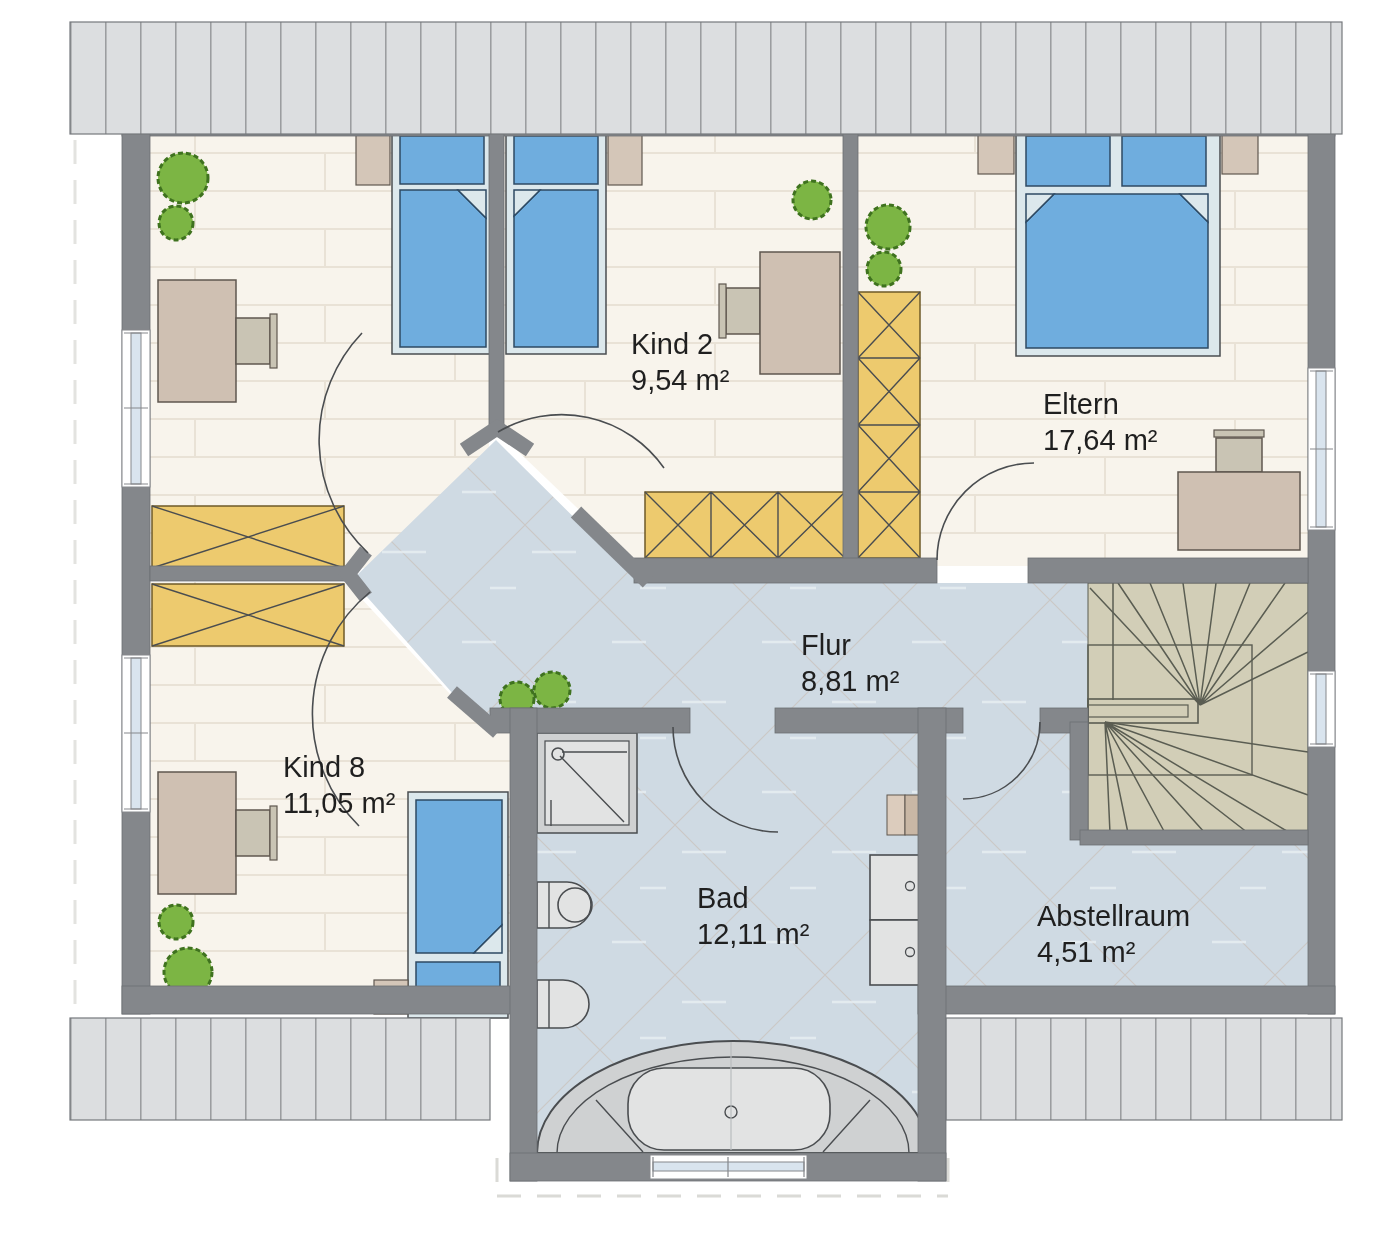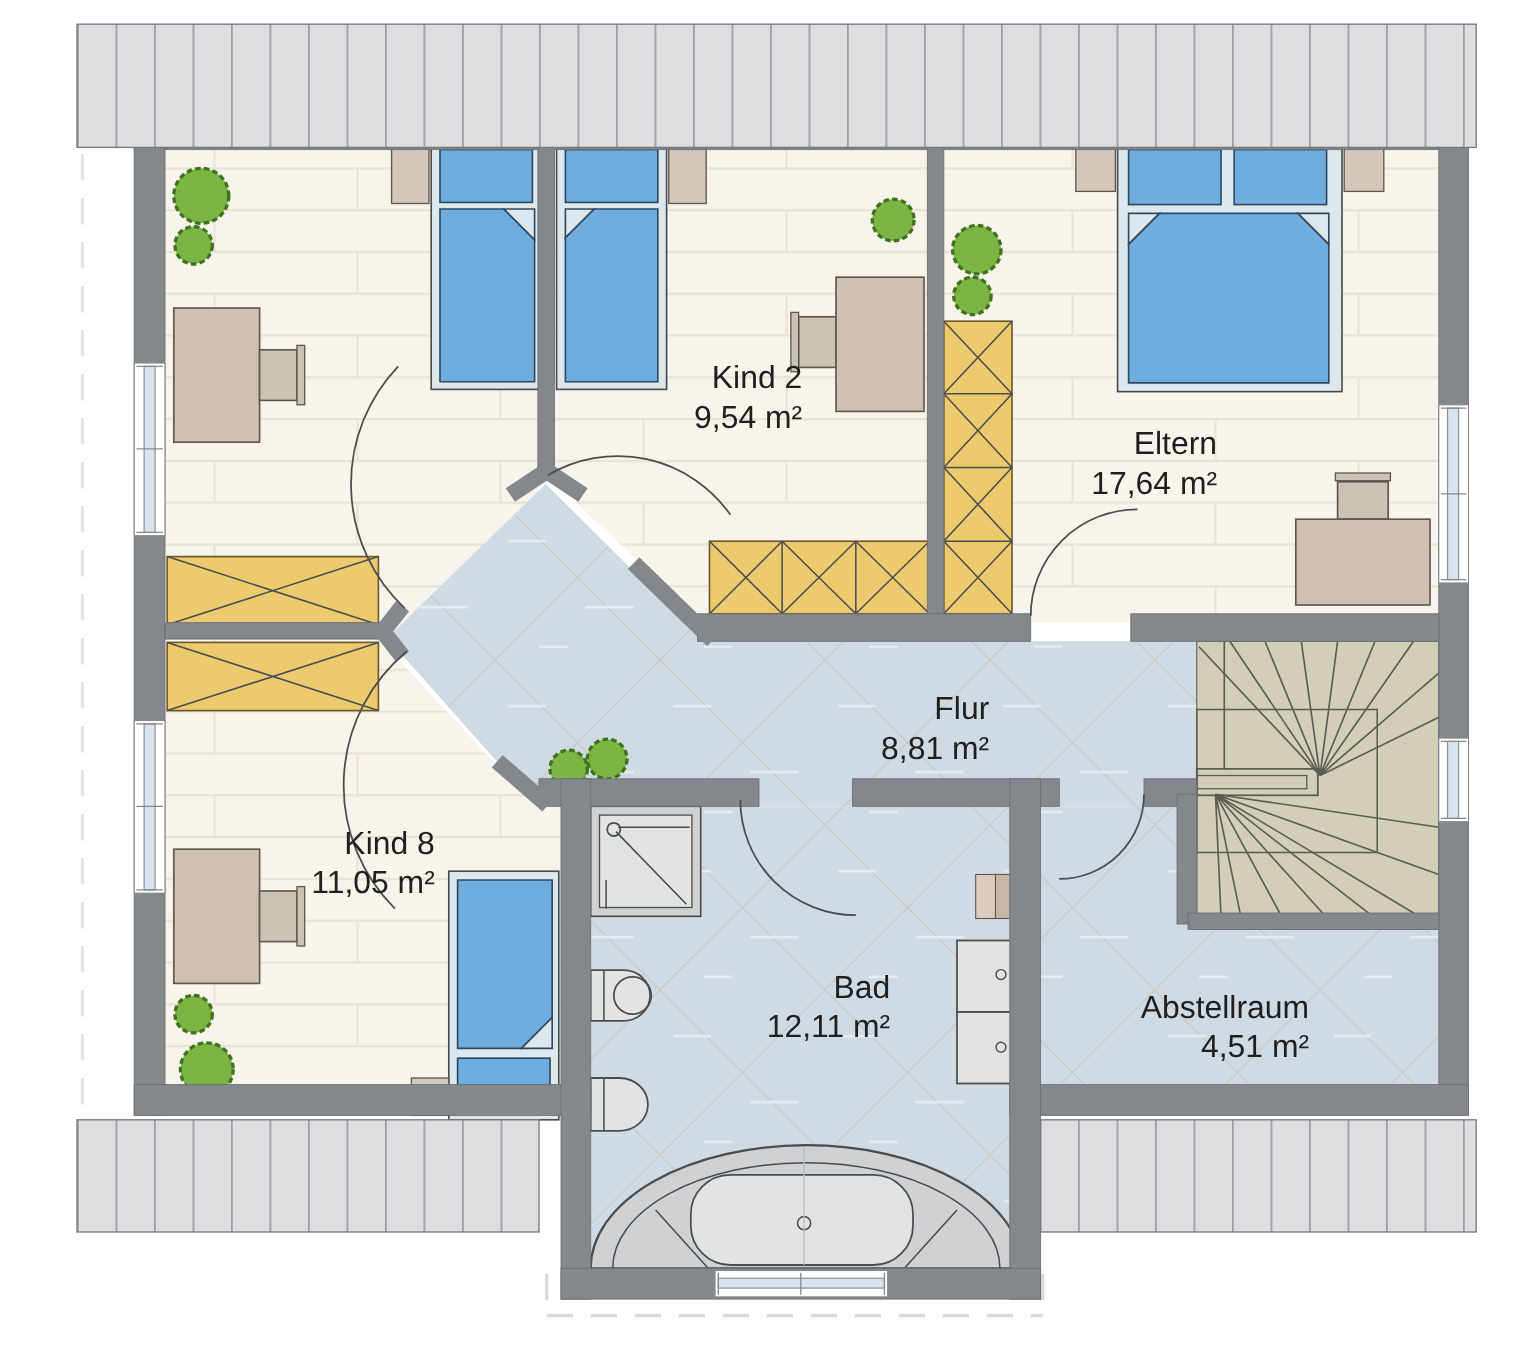--- a/index.html
+++ b/index.html
@@ -4,21 +4,21 @@
 <style>
   html,body{margin:0;padding:0;background:#ffffff;}
   #stage{position:relative;width:1398px;height:1240px;background:#fff;overflow:hidden;
          font-family:"Liberation Sans",sans-serif;}
   #plan-svg{position:absolute;left:0;top:0;}
   .wall{fill:var(--wall);stroke:var(--wall-edge);stroke-width:0.8;}
   .wallline{stroke:var(--wall);stroke-width:15;fill:none;stroke-linecap:butt;}
   .arc{stroke:var(--outline);stroke-width:1.6;fill:none;}
   .thin{stroke:var(--outline);stroke-width:1.4;fill:none;}
   .room-label{position:absolute;color:#1f1f1f;font-size:29px;line-height:36px;letter-spacing:0;}
-  .room-label span{display:block;white-space:nowrap;text-align:right;}
+  .room-label span{display:block;white-space:nowrap;}
 </style>
 </head>
 <body>
 
 <div id="stage">
 <svg id="plan-svg" width="1398" height="1240" viewBox="0 0 1398 1240">
   <defs>
     <pattern id="plank" patternUnits="userSpaceOnUse" width="260" height="76">
       <rect width="260" height="76" style="fill:var(--floor-wood)"></rect>
       <path d="M0,1 H260 M0,39 H260 M65,1 V39 M195,39 V76" style="stroke:var(--plank-line);stroke-width:2;fill:none"></path>
@@ -254,21 +254,21 @@
     <rect x="70" y="22" width="1272" height="112" fill="url(#roofp)" stroke="#75787c" stroke-width="1.2"></rect>
     <rect x="70" y="1018" width="420" height="102" fill="url(#roofp)" stroke="#75787c" stroke-width="1.2"></rect>
     <rect x="946" y="1018" width="396" height="102" fill="url(#roofp)" stroke="#75787c" stroke-width="1.2"></rect>
   </g>
 </svg>
 
 <div class="room-label" style="left:631px;top:326px">
   <span>Kind 2</span>
   <span>9,54 m²</span>
 </div>
-<div class="room-label" style="left:992px;top:386px">
+<div class="room-label" style="left:1043px;top:386px">
   <span>Eltern</span>
   <span>17,64 m²</span>
 </div>
 <div class="room-label" style="left:801px;top:627px">
   <span>Flur</span>
   <span>8,81 m²</span>
 </div>
 <div class="room-label" style="left:283px;top:749px">
   <span>Kind 8</span>
   <span>11,05 m²</span>

